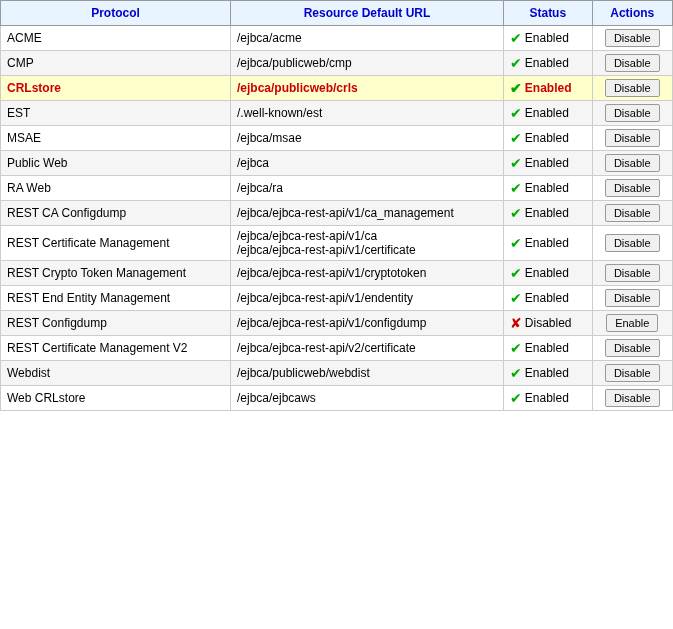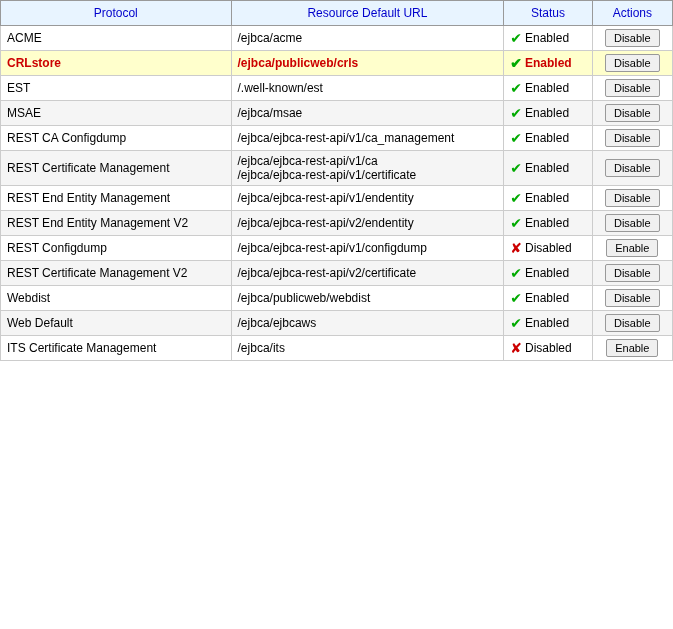--- a/index.html
+++ b/index.html
@@ -10,21 +10,21 @@
       width: 673px;
     }
     table {
       width: 100%;
       border-collapse: collapse;
       border: 1px solid #999;
     }
     th {
       background: #e8f4ff;
       color: #0000cc;
-      font-weight: normal;
+      font-weight: bold;
       text-align: center;
       padding: 5px 6px;
       border: 1px solid #999;
     }
     td {
       padding: 3px 6px;
       border: 1px solid #ccc;
       vertical-align: middle;
     }
     tr:nth-child(odd) td {
@@ -85,20 +85,31 @@
         <td>ACME</td>
         <td>/ejbca/acme</td>
         <td class="status-col">
           <div class="status-cell">
             <span class="check-icon">✔</span>
             <span>Enabled</span>
           </div>
         </td>
         <td class="actions-col"><button class="action-btn">Disable</button></td>
       </tr>
+      <tr>
+        <td>CMP</td>
+        <td>/ejbca/publicweb/cmp</td>
+        <td class="status-col">
+          <div class="status-cell">
+            <span class="check-icon">✔</span>
+            <span>Enabled</span>
+          </div>
+        </td>
+        <td class="actions-col"><button class="action-btn">Disable</button></td>
+      </tr>
       <tr class="highlighted">
         <td>CRLstore</td>
         <td>/ejbca/publicweb/crls</td>
         <td class="status-col">
           <div class="status-cell">
             <span class="check-icon">✔</span>
             <span>Enabled</span>
           </div>
         </td>
         <td class="actions-col"><button class="action-btn">Disable</button></td>
@@ -119,20 +130,42 @@
         <td>/ejbca/msae</td>
         <td class="status-col">
           <div class="status-cell">
             <span class="check-icon">✔</span>
             <span>Enabled</span>
           </div>
         </td>
         <td class="actions-col"><button class="action-btn">Disable</button></td>
       </tr>
       <tr>
+        <td>Public Web</td>
+        <td>/ejbca</td>
+        <td class="status-col">
+          <div class="status-cell">
+            <span class="check-icon">✔</span>
+            <span>Enabled</span>
+          </div>
+        </td>
+        <td class="actions-col"><button class="action-btn">Disable</button></td>
+      </tr>
+      <tr>
+        <td>RA Web</td>
+        <td>/ejbca/ra</td>
+        <td class="status-col">
+          <div class="status-cell">
+            <span class="check-icon">✔</span>
+            <span>Enabled</span>
+          </div>
+        </td>
+        <td class="actions-col"><button class="action-btn">Disable</button></td>
+      </tr>
+      <tr>
         <td>REST CA Configdump</td>
         <td>/ejbca/ejbca-rest-api/v1/ca_management</td>
         <td class="status-col">
           <div class="status-cell">
             <span class="check-icon">✔</span>
             <span>Enabled</span>
           </div>
         </td>
         <td class="actions-col"><button class="action-btn">Disable</button></td>
       </tr>
@@ -141,42 +174,42 @@
         <td>/ejbca/ejbca-rest-api/v1/ca<br>/ejbca/ejbca-rest-api/v1/certificate</td>
         <td class="status-col">
           <div class="status-cell">
             <span class="check-icon">✔</span>
             <span>Enabled</span>
           </div>
         </td>
         <td class="actions-col"><button class="action-btn">Disable</button></td>
       </tr>
       <tr>
+        <td>REST Crypto Token Management</td>
+        <td>/ejbca/ejbca-rest-api/v1/cryptotoken</td>
+        <td class="status-col">
+          <div class="status-cell">
+            <span class="check-icon">✔</span>
+            <span>Enabled</span>
+          </div>
+        </td>
+        <td class="actions-col"><button class="action-btn">Disable</button></td>
+      </tr>
+      <tr>
         <td>REST End Entity Management</td>
         <td>/ejbca/ejbca-rest-api/v1/endentity</td>
         <td class="status-col">
           <div class="status-cell">
             <span class="check-icon">✔</span>
             <span>Enabled</span>
           </div>
         </td>
         <td class="actions-col"><button class="action-btn">Disable</button></td>
       </tr>
       <tr>
-        <td>REST End Entity Management V2</td>
-        <td>/ejbca/ejbca-rest-api/v2/endentity</td>
-        <td class="status-col">
-          <div class="status-cell">
-            <span class="check-icon">✔</span>
-            <span>Enabled</span>
-          </div>
-        </td>
-        <td class="actions-col"><button class="action-btn">Disable</button></td>
-      </tr>
-      <tr>
         <td>REST Configdump</td>
         <td>/ejbca/ejbca-rest-api/v1/configdump</td>
         <td class="status-col">
           <div class="status-cell">
             <span class="x-icon">✘</span>
             <span>Disabled</span>
           </div>
         </td>
         <td class="actions-col"><button class="action-btn">Enable</button></td>
       </tr>
@@ -196,35 +229,24 @@
         <td>/ejbca/publicweb/webdist</td>
         <td class="status-col">
           <div class="status-cell">
             <span class="check-icon">✔</span>
             <span>Enabled</span>
           </div>
         </td>
         <td class="actions-col"><button class="action-btn">Disable</button></td>
       </tr>
       <tr>
-        <td>Web Default</td>
+        <td>Web CRLstore</td>
         <td>/ejbca/ejbcaws</td>
         <td class="status-col">
           <div class="status-cell">
             <span class="check-icon">✔</span>
             <span>Enabled</span>
           </div>
         </td>
         <td class="actions-col"><button class="action-btn">Disable</button></td>
-      </tr>
-      <tr>
-        <td>ITS Certificate Management</td>
-        <td>/ejbca/its</td>
-        <td class="status-col">
-          <div class="status-cell">
-            <span class="x-icon">✘</span>
-            <span>Disabled</span>
-          </div>
-        </td>
-        <td class="actions-col"><button class="action-btn">Enable</button></td>
       </tr>
     </tbody>
 </table>
 
 </body></html>

